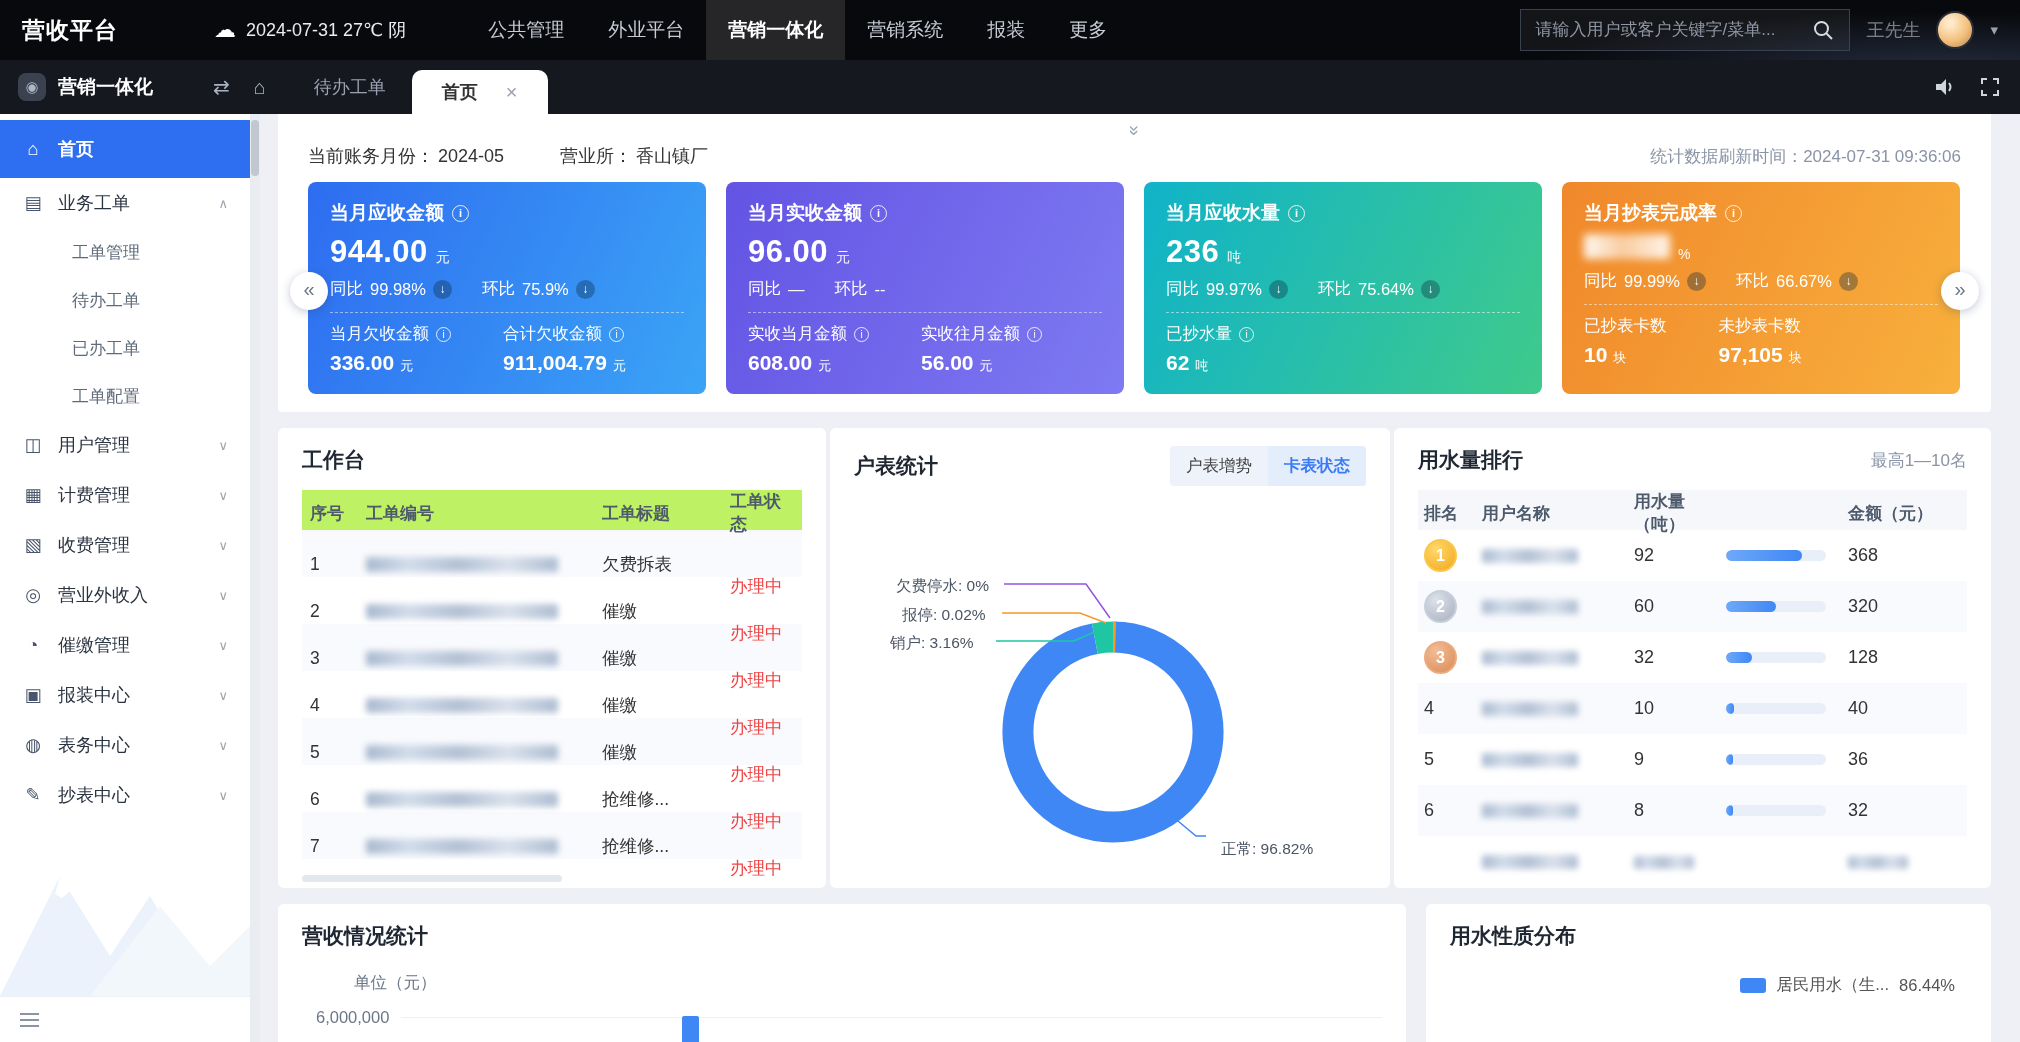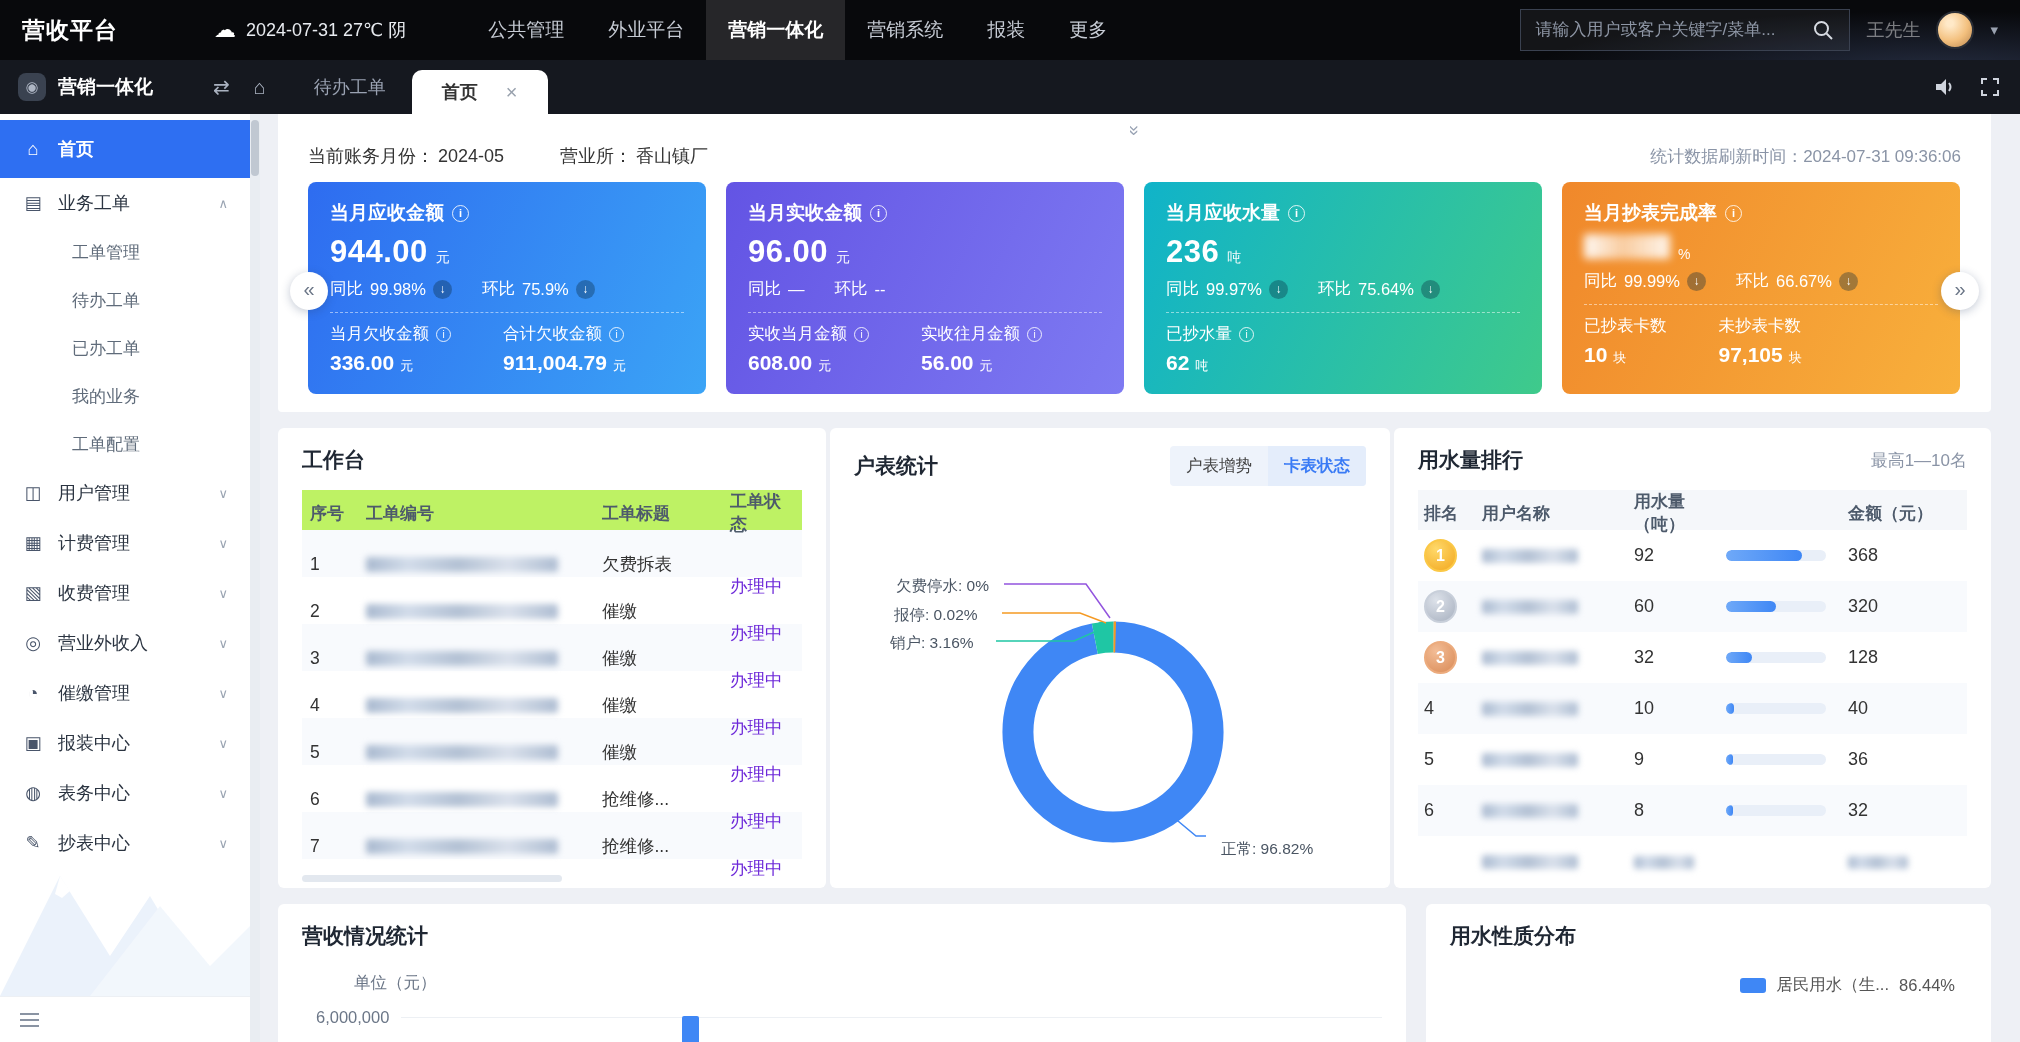--- a/index.html
+++ b/index.html
@@ -161,21 +161,21 @@
   .panel { background: #fff; border-radius: 6px; padding: 18px 24px; height: 460px; overflow: hidden; position: relative; }
   .panel-title { font-size: 21px; font-weight: bold; color: #1f2733; }
   .panel-head { display: flex; align-items: center; justify-content: space-between; }
 
   
   .wb-table { margin-top: 16px; position: relative; }
   .wb-hrow, .wb-row { display: grid; grid-template-columns: 56px 236px 128px 1fr; align-items: center; }
   .wb-hrow { background: #bef264; height: 40px; font-size: 17px; font-weight: bold; color: #4d5a6b; padding: 0 8px; }
   .wb-row { height: 47px; font-size: 17.5px; color: #333; padding: 0 8px; }
   .wb-row:nth-child(even) { background: #f8fafd; }
-  .link { color: #6d28d9; cursor: pointer; margin-top: 44px; }
+  .link { color: #ef4444; cursor: pointer; margin-top: 44px; }
   .wb-hscroll { position: absolute; left: 24px; bottom: 6px; width: 260px; height: 7px; border-radius: 4px; background: #e3e8ef; }
 
   
   .seg-tabs { display: flex; background: #eef3fb; border-radius: 4px; overflow: hidden; }
   .seg-tab { padding: 9px 16px; font-size: 16.5px; color: #444; cursor: pointer; }
   .seg-tab.active { color: #3a7bf5; font-weight: bold; background: #e4edfb; }
   .chart-body { position: relative; height: 380px; margin-top: 6px; }
   .donut-wrap { position: absolute; left: 135px; top: 116px; }
   .chart-legend { position: absolute; right: 54px; top: 18px; display: flex; flex-direction: column; gap: 13px; }
   .legend-item { display: flex; align-items: center; gap: 10px; font-size: 16.5px; color: #555; cursor: pointer; }
@@ -295,21 +295,20 @@
         </div>
 
         <div class="menu-group">
           <span class="menu-ico">▤</span>
           <span>业务工单</span>
           <span class="menu-chev">∧</span>
         </div>
         <div class="menu-child">工单管理</div>
         <div class="menu-child">待办工单</div>
         <div class="menu-child">已办工单</div>
-        <div class="menu-child">我的业务</div>
         <div class="menu-child">工单配置</div>
 
         <div class="menu-group">
           <span class="menu-ico">◫</span>
           <span>用户管理</span>
           <span class="menu-chev">∨</span>
         </div>
         <div class="menu-group">
           <span class="menu-ico">▦</span>
           <span>计费管理</span>
@@ -616,21 +615,21 @@
 
             <svg class="leader-lines" width="512" height="380" viewBox="0 0 512 380">
               <polyline points="150,92 232,92 256,126" fill="none" stroke="#9254de" stroke-width="1.5"></polyline>
               <polyline points="148,121 226,121 252,131" fill="none" stroke="#f59a23" stroke-width="1.5"></polyline>
               <polyline points="142,149 220,149 247,137" fill="none" stroke="#1fc6a4" stroke-width="1.5"></polyline>
               <circle cx="247" cy="135" r="5" fill="#1fc6a4"></circle>
               <polyline points="318,324 342,344 352,344" fill="none" stroke="#3f87f5" stroke-width="1.5"></polyline>
             </svg>
 
             <div class="callout" style="left:42px; top:84px;">欠费停水: 0%</div>
-            <div class="callout" style="left:40px; top:113px;">报停: 0.02%</div>
+            <div class="callout" style="left:48px; top:113px;">报停: 0.02%</div>
             <div class="callout" style="left:36px; top:141px;">销户: 3.16%</div>
             <div class="callout" style="left:367px; top:336px;margin-top:11px;">正常: 96.82%</div>
           </div>
         </div>
 
         <div class="panel">
           <div class="panel-head">
             <div class="panel-title">用水量排行</div>
             <div class="rank-sub">最高1—10名</div>
           </div>

